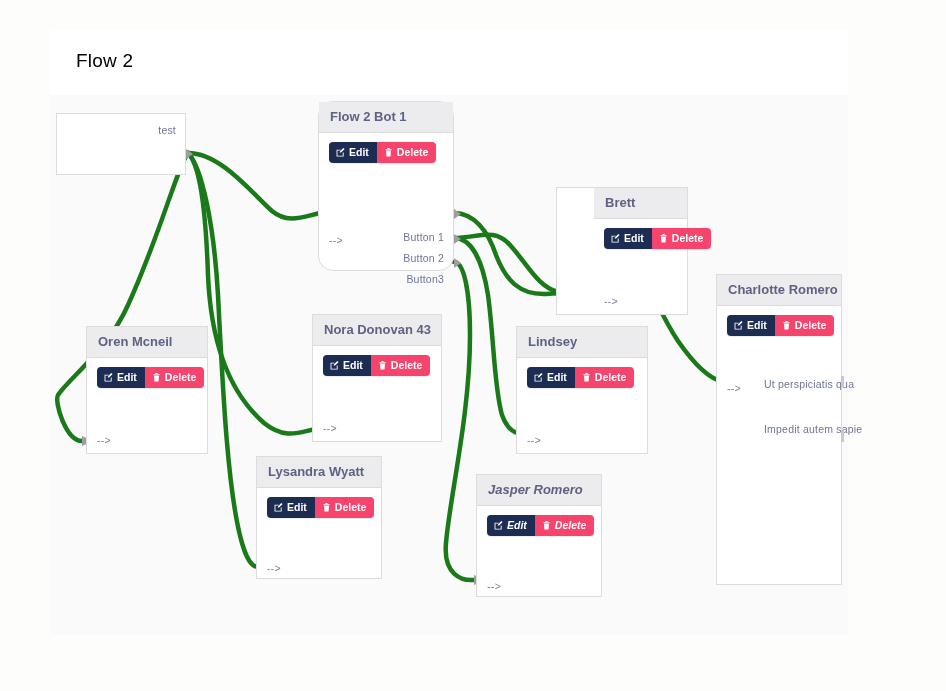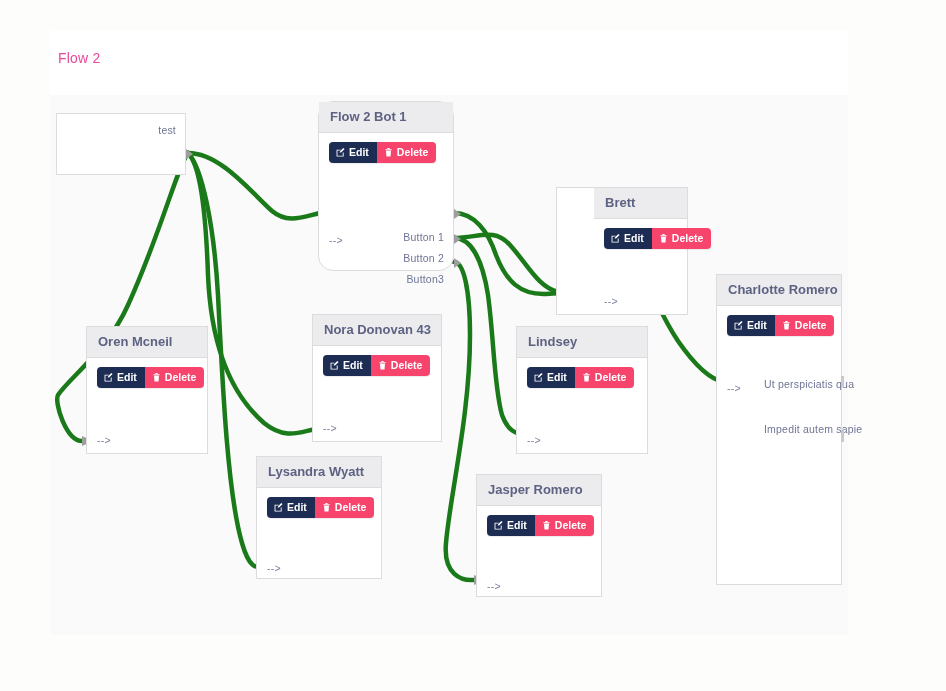--- a/index.html
+++ b/index.html
@@ -29,24 +29,24 @@
     position: absolute;
     left: 50px;
     top: 30px;
     width: 798px;
     height: 65px;
     background: #ffffff;
     box-sizing: border-box;
   }
   #flow-title {
     position: absolute;
-    left: 8px;
+    left: 26px;
     top: 20px;
-    font-size: 14px;
-    color: #ec4899;
+    font-size: 19px;
+    color: #000000;
     letter-spacing: .2px;
   }
 
   
   #canvas {
     position: absolute;
     left: 50px;
     top: 95px;
     width: 798px;
     height: 540px;
@@ -378,21 +378,21 @@
                   <path fill="#fff" d="M6 0h4v1.6H6z"></path>
                 </svg>
             </span>
             <span>Delete</span>
           </div>
         </div>
         <div class="port-in" style="left:10px; top:76px;">--&gt;</div>
       </div>
     </div>
 
-    <div class="node" style="left:426px; top:379px; width:126px; height:123px;">
+    <div class="node" style="left:426px; top:379px; width:126px; height:123px;font-style:italic;">
       <div class="node-header">Jasper Romero</div>
       <div class="node-body">
         <div class="btn-group">
           <div class="btn btn-edit">
             <span>
               <svg width="9" height="9" viewBox="0 0 16 16">
                   <path fill="#fff" d="M1 3h7v1.6H2.6v9H12V8h1.6v7H1V3z"></path>
                   <path fill="#fff" d="M14.6 1.2 12.9.2 7.4 5.7l-.9 2.9 2.9-.9 5.6-5.5a.9.9 0 0 0-.4-1z"></path>
                 </svg>
             </span>

